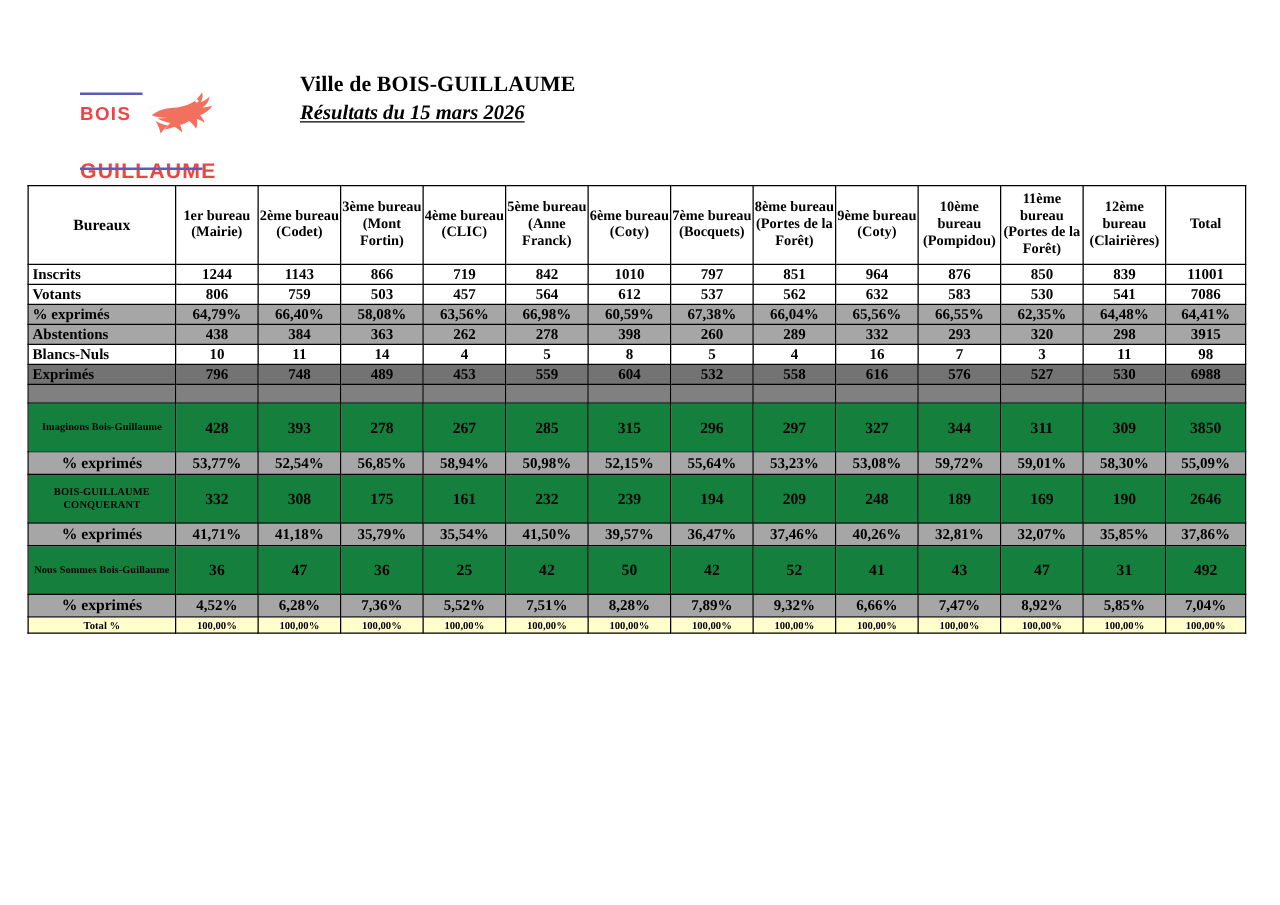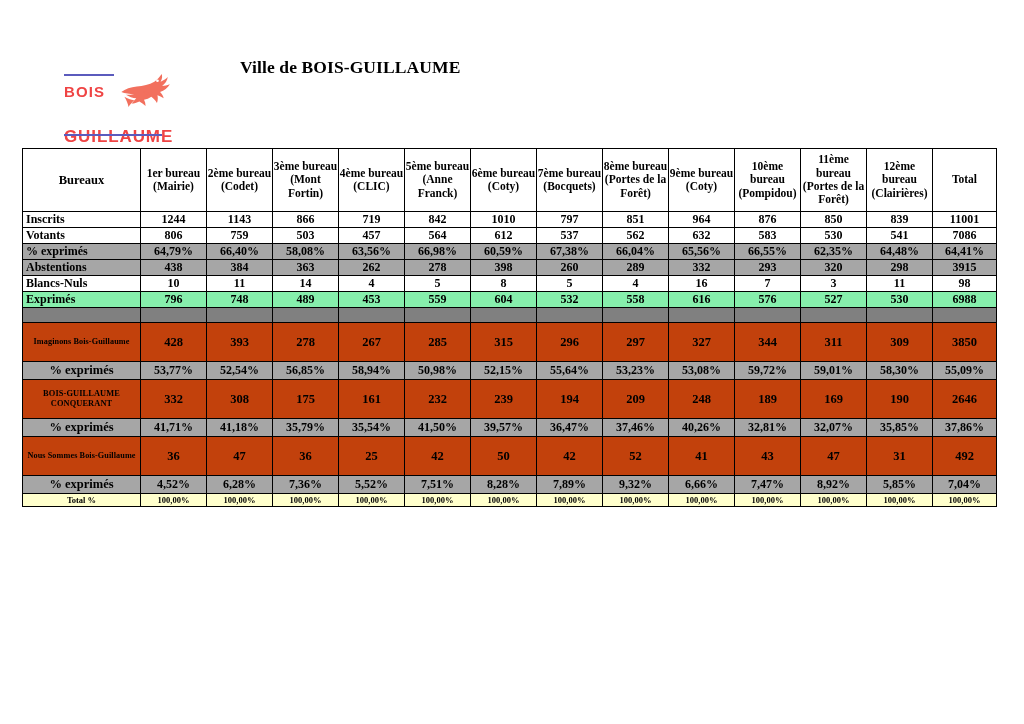--- a/index.html
+++ b/index.html
@@ -53,28 +53,28 @@
 
   
   tr.headrow td{height:62px;font-size:11.5px;line-height:1.16;white-space:normal;}
   tr.headrow td.lbl{font-size:12.5px;}
 
   
   tr.r td{height:15px;font-size:12px;}
   tr.r td.lbl{text-align:left;padding-left:3px;font-size:12px;}
 
   .g{background:#a6a6a6;}
-  .y{background:#86efac;}
+  .y{background:#737373;}
   .w{background:#ffffff;}
 
   
   tr.sep td{height:14px;background:#808080;border-left:1px solid #000;border-right:1px solid #000;}
 
   
-  tr.cand td{height:38px;font-size:12.5px;background:#c2410c;}
+  tr.cand td{height:38px;font-size:12.5px;background:#15803d;}
   tr.cand td.lbl{font-size:8.2px;line-height:1.2;text-align:center;white-space:normal;padding:0 2px;letter-spacing:.1px;}
   tr.cand td.lbl.caps{font-size:8.4px;}
 
   tr.pct td{height:17px;font-size:12px;background:#a6a6a6;}
   tr.pct td.lbl{font-size:12.5px;text-align:center;}
 
   tr.totpct td{height:12px;font-size:8.5px;background:#ffffcc;}
   tr.totpct td.lbl{font-size:8.5px;text-align:center;}
 </style>
 </head>
@@ -100,20 +100,21 @@
                    C33 51 38 51 43 50 C34 50 25 49 18 46 Z"></path>
           <path d="M24 55 C30 58 36 61 43 62 C39 66 35 70 32 75 C31 69 28 61 24 55 Z"></path>
           <path d="M62 44 C67 45 71 48 74 52 C69 51 65 49 61 47 Z"></path>
           <circle cx="88" cy="24" r="2.6" fill="#ffffff"></circle>
         </g>
       </svg>
     </div>
 
     <div class="titles">
       <div class="t1">Ville de BOIS-GUILLAUME</div>
+      <div class="t3">Résultats du 15 mars 2026</div>
     </div>
 
   </div>
 
   <div class="tablewrap">
     <table>
       <colgroup>
         <col class="c-label">
         <col class="c-data">
           <col class="c-data">

